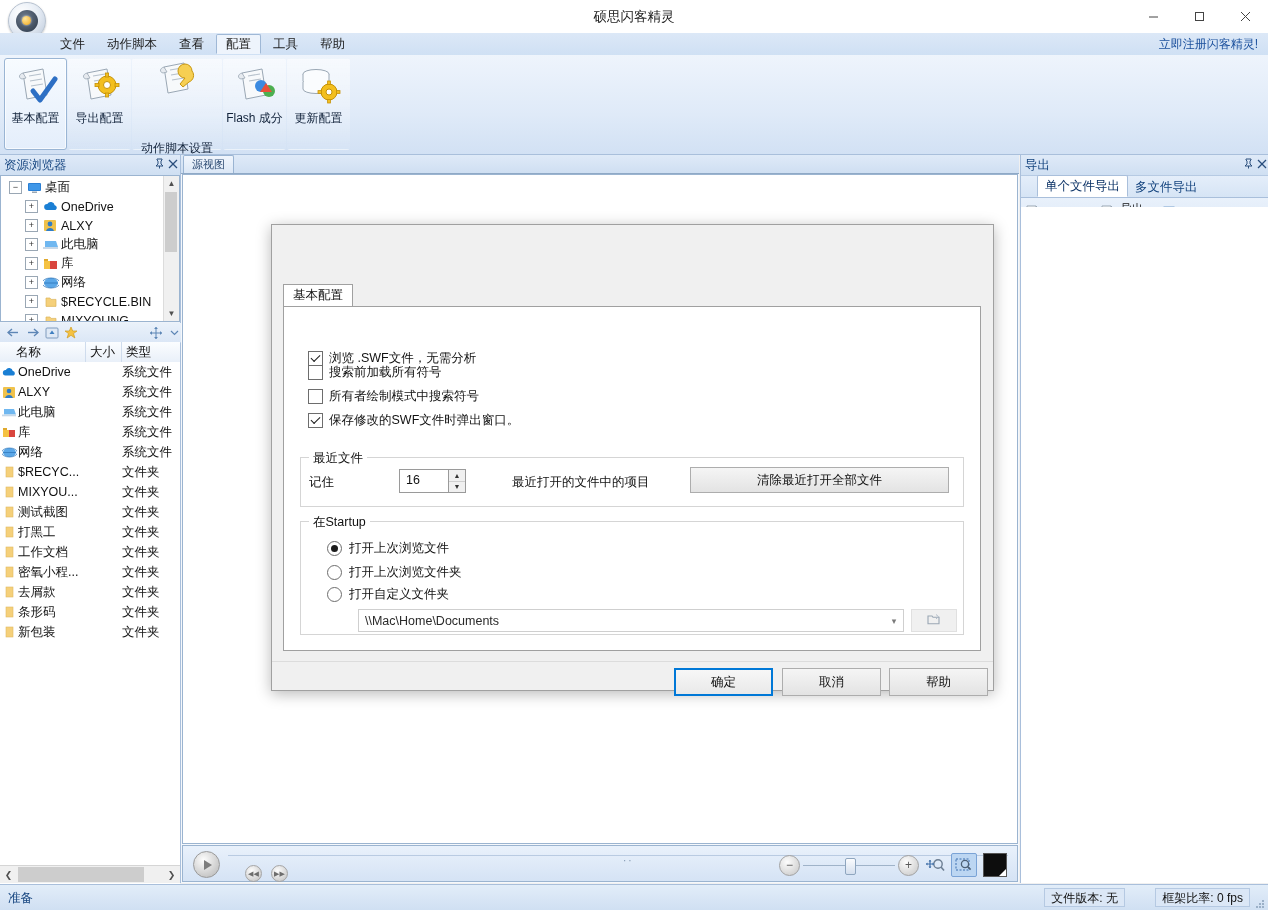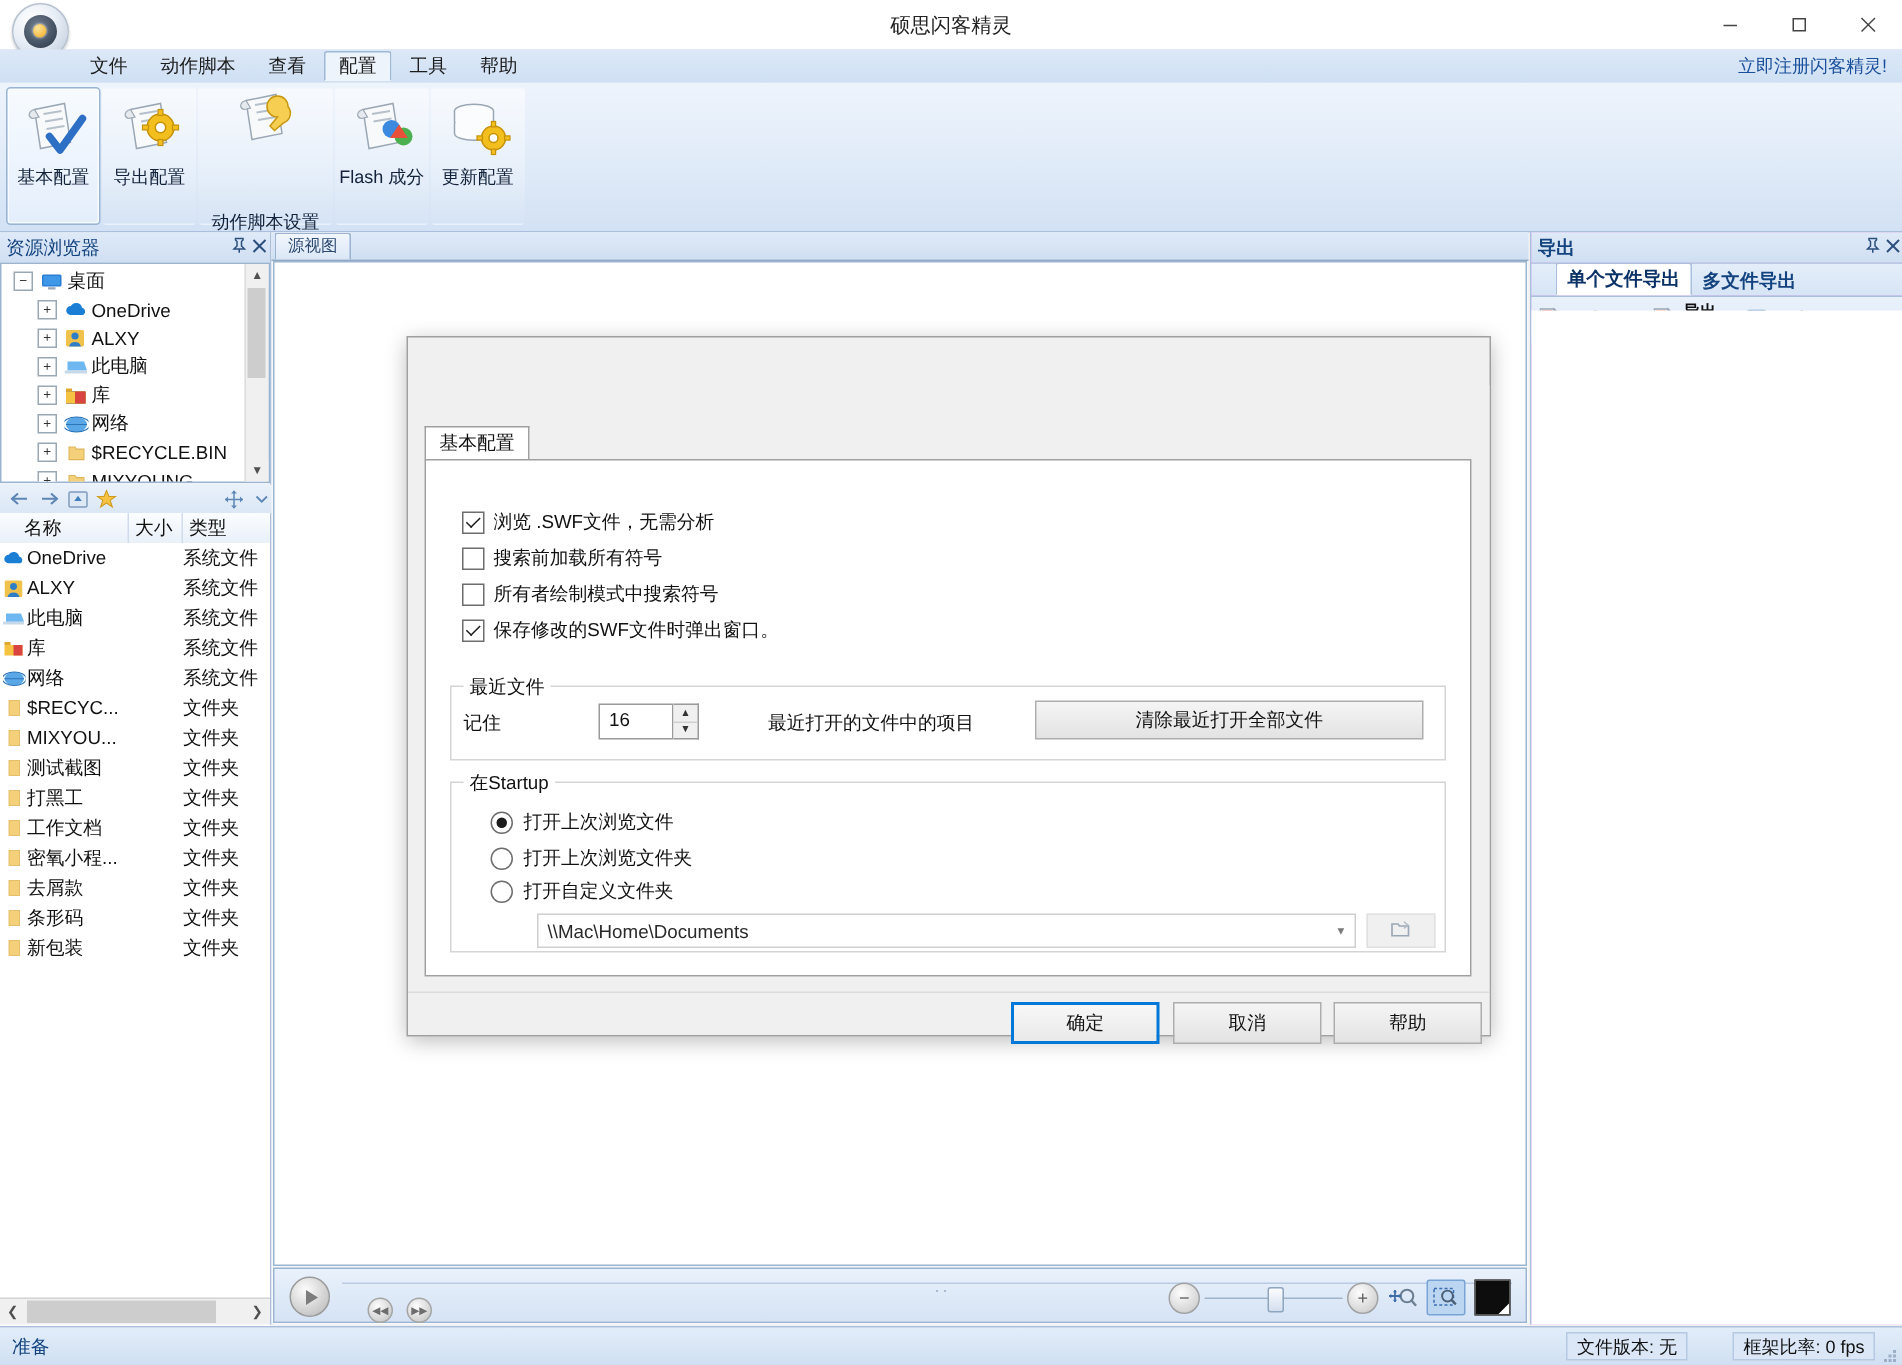--- a/index.html
+++ b/index.html
@@ -195,21 +195,21 @@
   .ztool.on{background:#bcd6f2;border:1px solid #7aa3d6;}
   .swatch{
     width:22px;height:22px;background:#0d0d0d;border:1px solid #555;margin-left:6px;cursor:pointer;
     position:relative;
   }
   .swatch::after{content:"";position:absolute;right:0;bottom:0;border-left:7px solid transparent;border-bottom:7px solid #fff;}
 
   
   .right-panel{
     position:absolute;left:1020px;top:155px;width:248px;height:728px;
-    background:#f0abfc;border-left:1px solid #a9bfdb;font-weight:bold;
+    background:#14532d;border-left:1px solid #a9bfdb;
   }
   .rp-tabs{display:flex;height:21px;align-items:flex-end;padding-left:16px;
     background:linear-gradient(to bottom,#e4eefa,#d6e4f5);border-bottom:1px solid #a9bfdb;}
   .rp-tab{
     height:20px;line-height:20px;padding:0 7px;font-size:12.5px;color:#14447f;cursor:pointer;
   }
   .rp-tab.active{
     background:#fff;border:1px solid #a9bfdb;border-bottom:1px solid #fff;
     border-radius:2px 2px 0 0;color:#0b3266;
   }
@@ -862,21 +862,21 @@
   <div class="modal-dialog">
 
     <div class="dlg-body">
 
       <div class="tabstrip">
         <div class="tb">基本配置</div>
       </div>
 
       <div class="tabpage">
 
-        <div class="chk-row" style="top:33px">
+        <div class="chk-row" style="top:43px">
           <span class="cbox checked"></span>
           <span>浏览 .SWF文件，无需分析</span>
         </div>
         <div class="chk-row" style="top:57px">
           <span class="cbox"></span>
           <span>搜索前加载所有符号</span>
         </div>
         <div class="chk-row" style="top:81px">
           <span class="cbox"></span>
           <span>所有者绘制模式中搜索符号</span>

